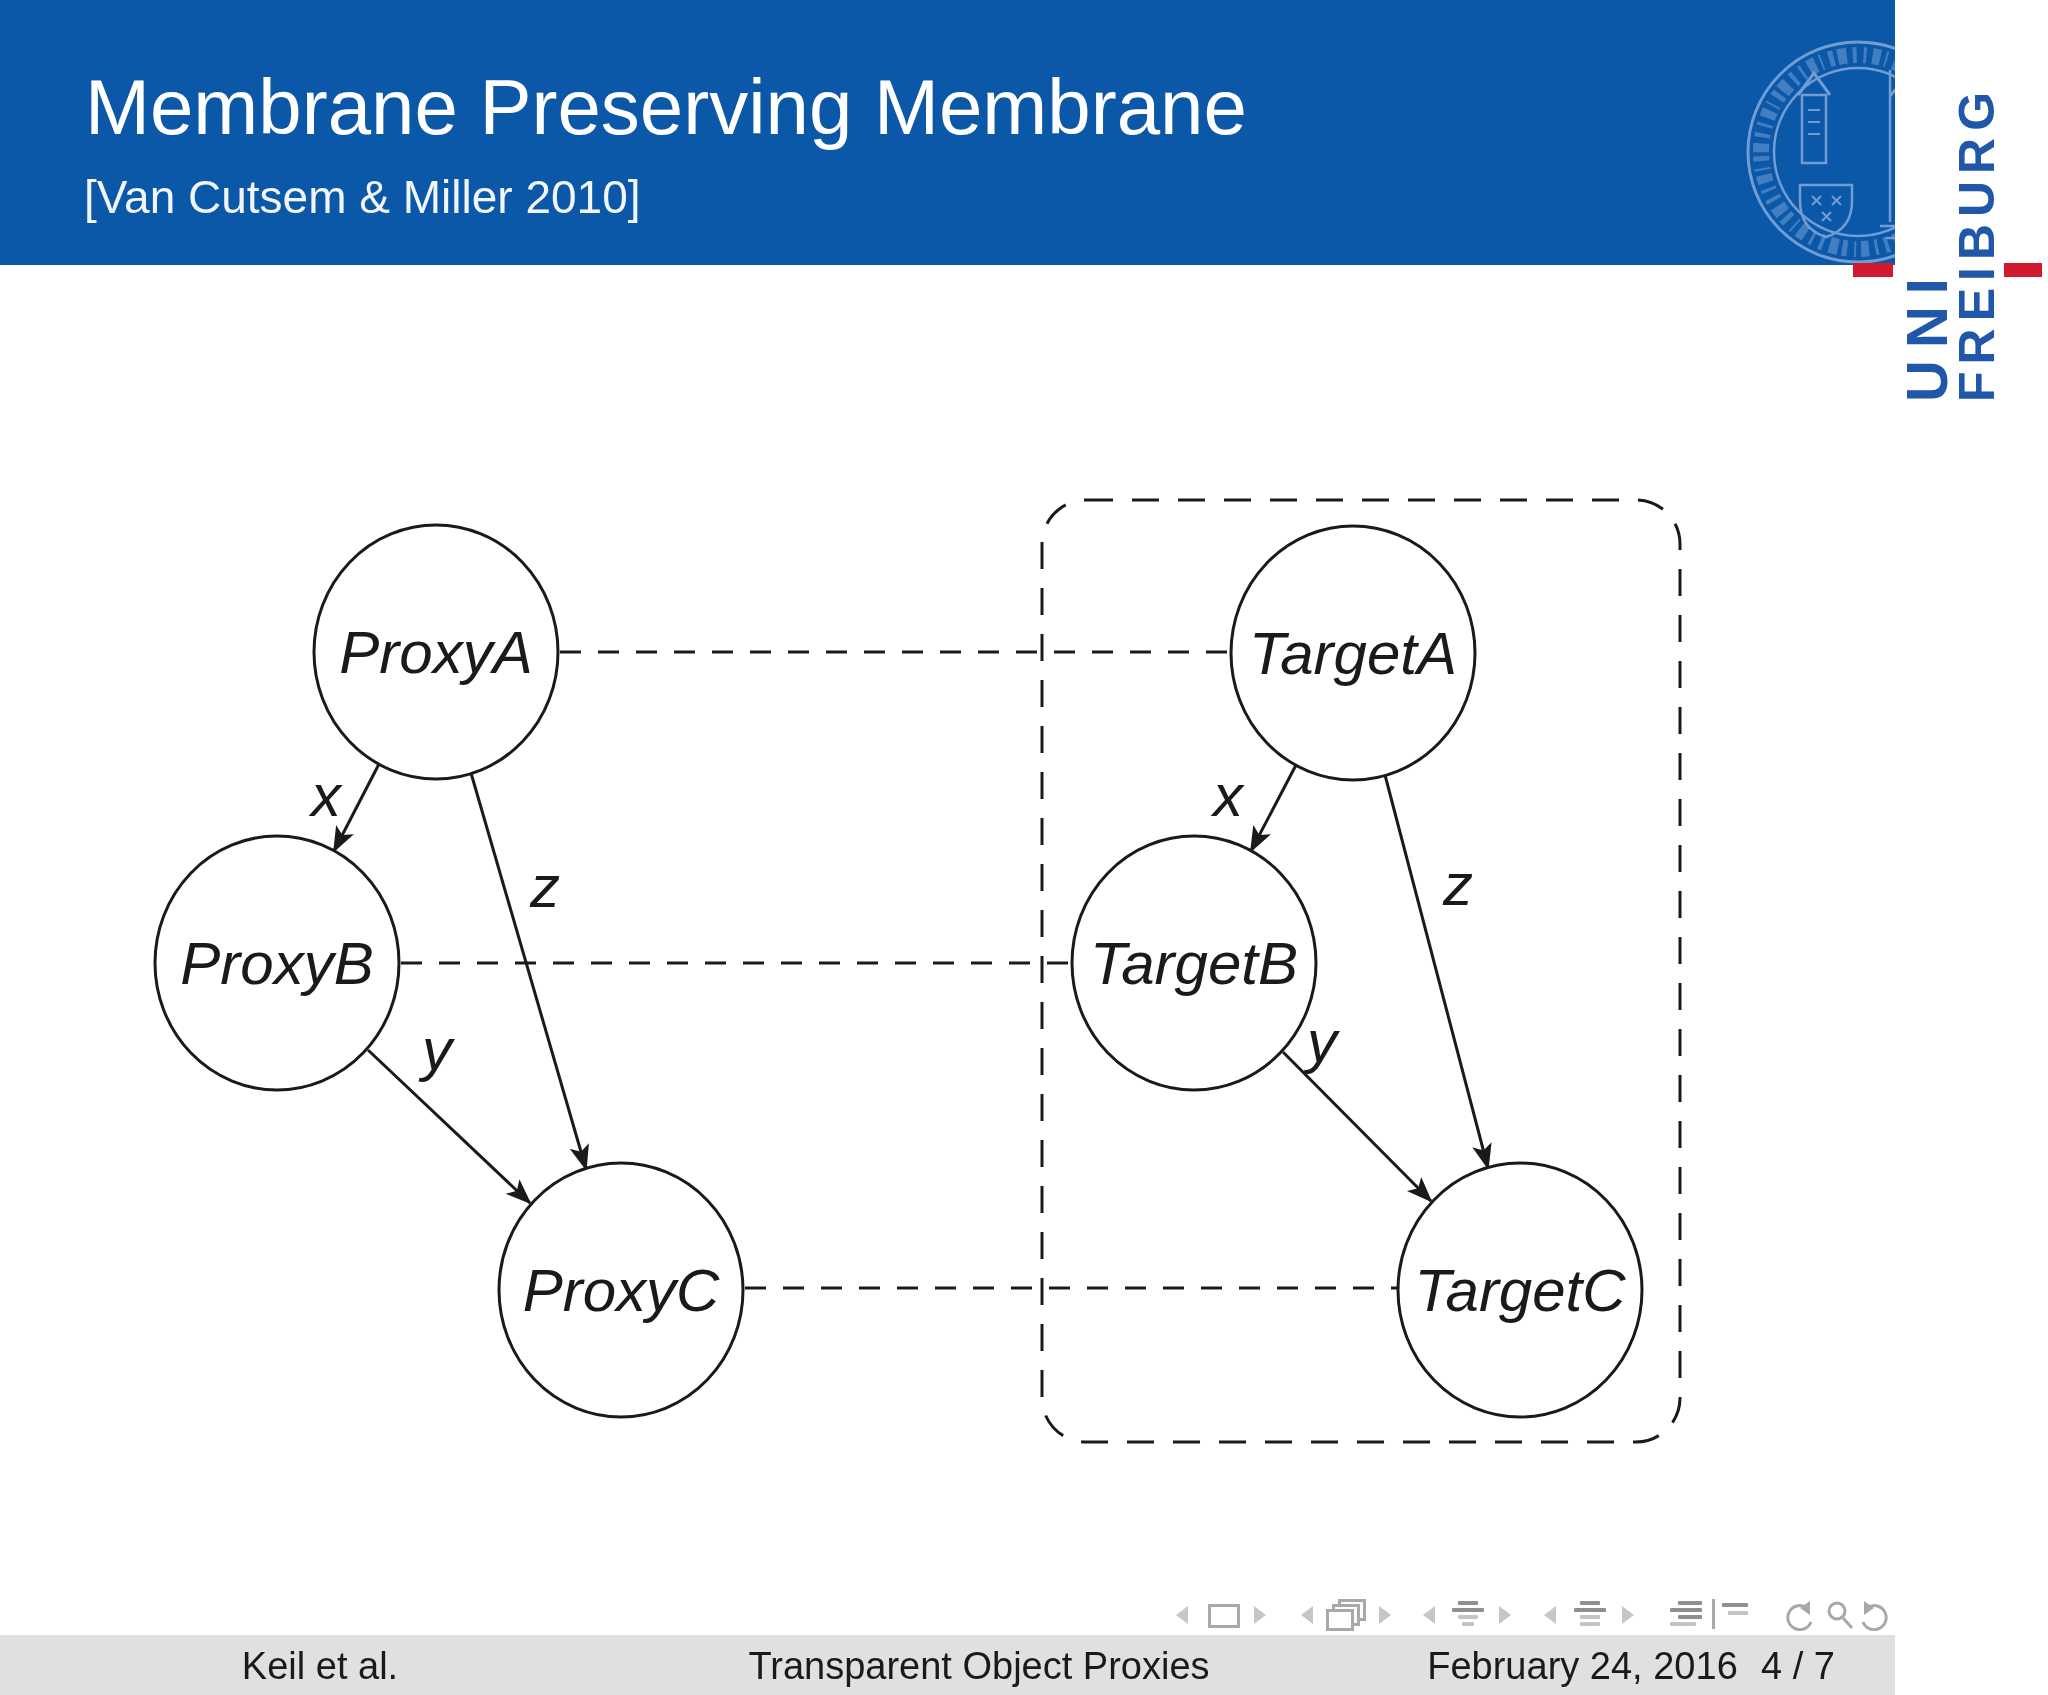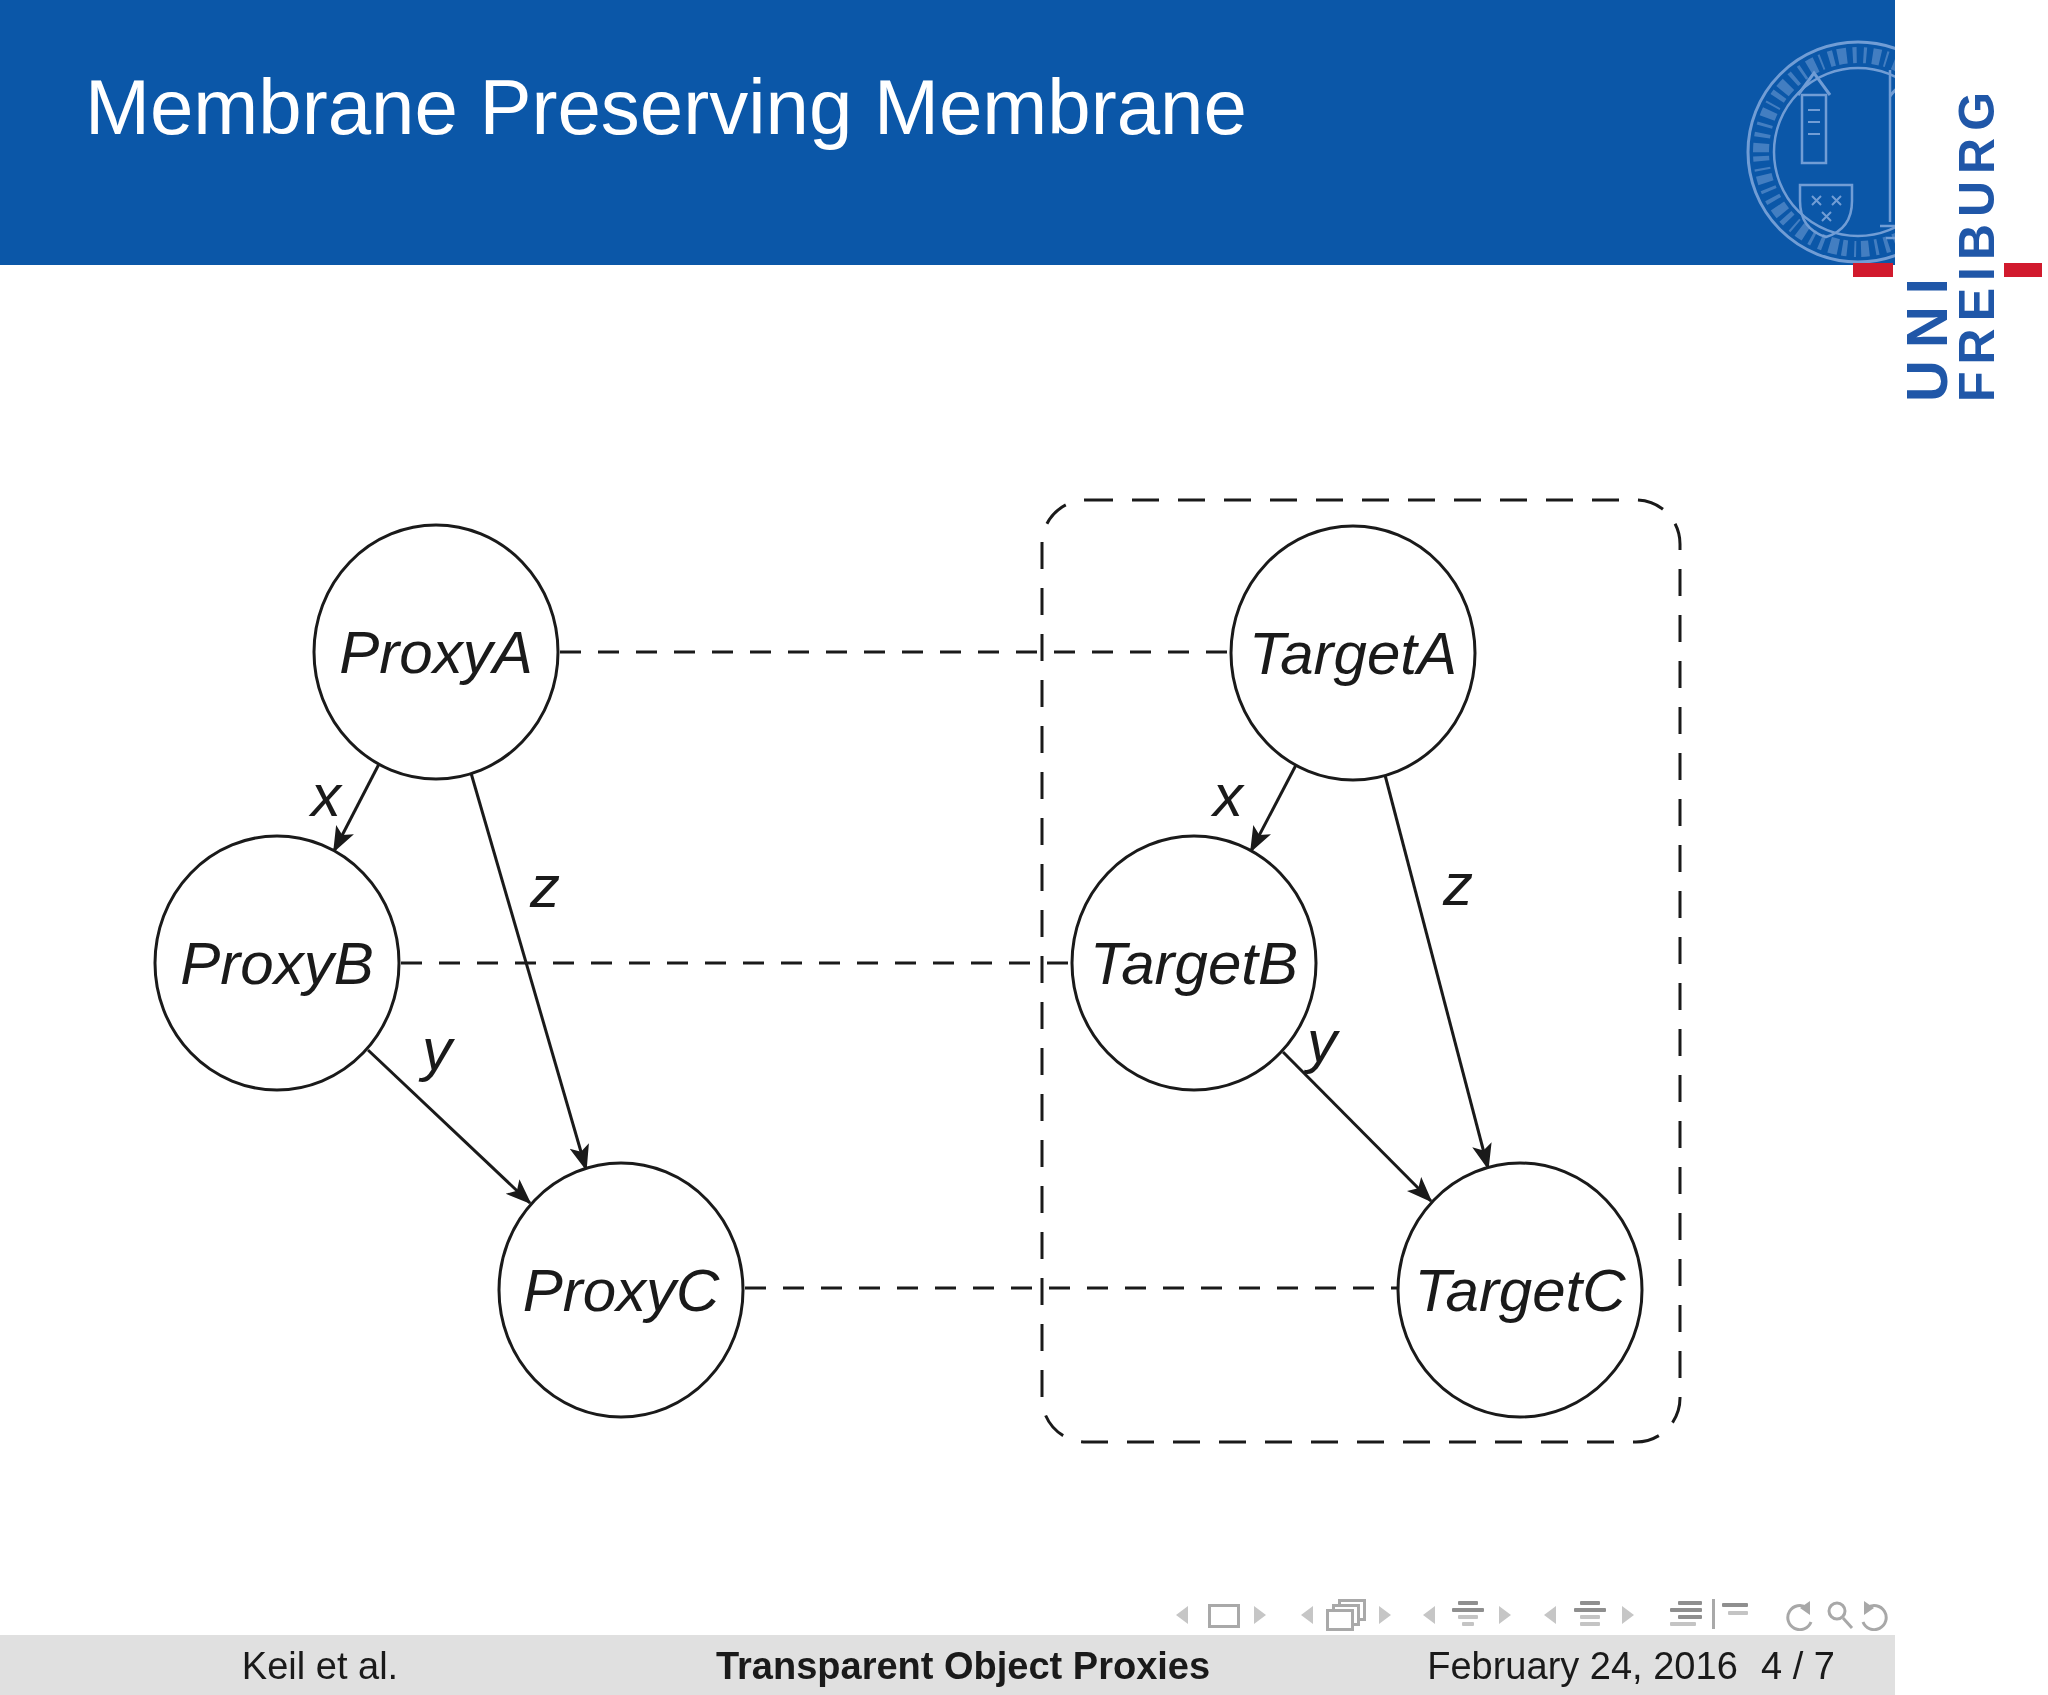--- a/index.html
+++ b/index.html
@@ -41,31 +41,32 @@
   .list-icon{width:32px;height:28px;top:3px;}
   .list-icon i{position:absolute;height:4px;border-radius:1px;background:#c4c4c4;}
   .list-icon i.d{background:#8f8f8f;}
   .vsep{width:3px;height:30px;background:#a9a9a9;top:1px;}
   .navsvg{top:1px;}
 
   
   .footer{position:absolute;left:0;top:1635px;width:1895px;height:60px;background:#e0e0e0;}
   .footer div{position:absolute;top:0;height:44px;line-height:62px;font-size:38px;color:#1a1a1a;white-space:nowrap;}
   .f-author{left:0;width:640px;text-align:center;}
-  .f-title{left:648px;width:630px;text-align:center;font-weight:bold;}
+  .f-title{left:664px;width:630px;text-align:center;}
   .f-date{left:1270px;width:625px;text-align:center;}
   .f-page{left:1700px;width:165px;text-align:right;padding-right:30px;box-sizing:border-box;}
 </style>
 </head>
 <body>
 
 <div class="slide">
 
   <div class="header">
     <div class="title">Membrane Preserving Membrane</div>
+    <div class="subtitle">[Van Cutsem &amp; Miller 2010]</div>
 
     <svg class="seal" width="300" height="265" viewBox="0 0 300 265">
       <g fill="none" stroke="#7da5da" stroke-width="3" opacity="0.9">
         <circle cx="118" cy="152" r="110"></circle>
         <circle cx="118" cy="152" r="84" stroke-width="2.5"></circle>
         <circle cx="118" cy="152" r="97" stroke-width="16" opacity="0.55" stroke-dasharray="3 6 8 5 2 7 5 4 9 6 4 7"></circle>
         <path d="M62 95 v68 h24 v-68 z" stroke-width="2.5"></path>
         <path d="M58 95 l16 -22 16 22"></path>
         <path d="M68 110 h12 M68 122 h12 M68 134 h12" stroke-width="2"></path>
         <path d="M60 185 v16 q0 28 26 36 q26 -8 26 -36 v-16 z" stroke-width="2.5"></path>

